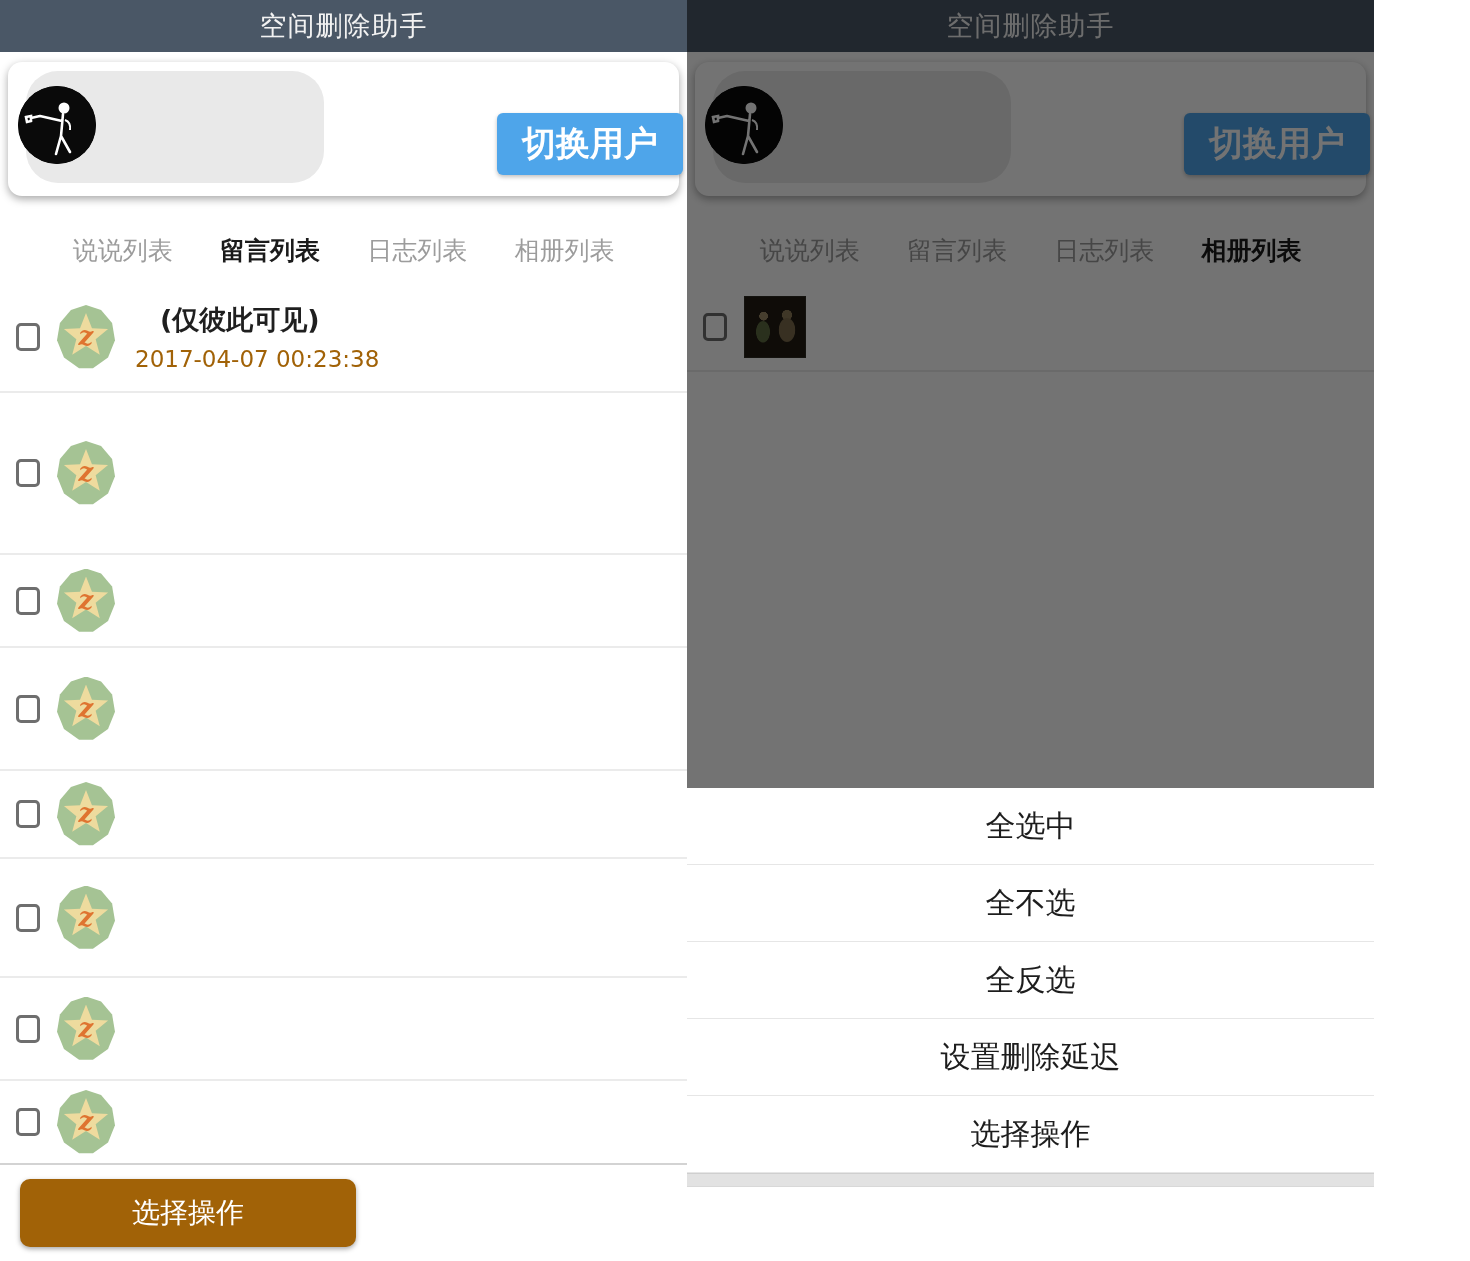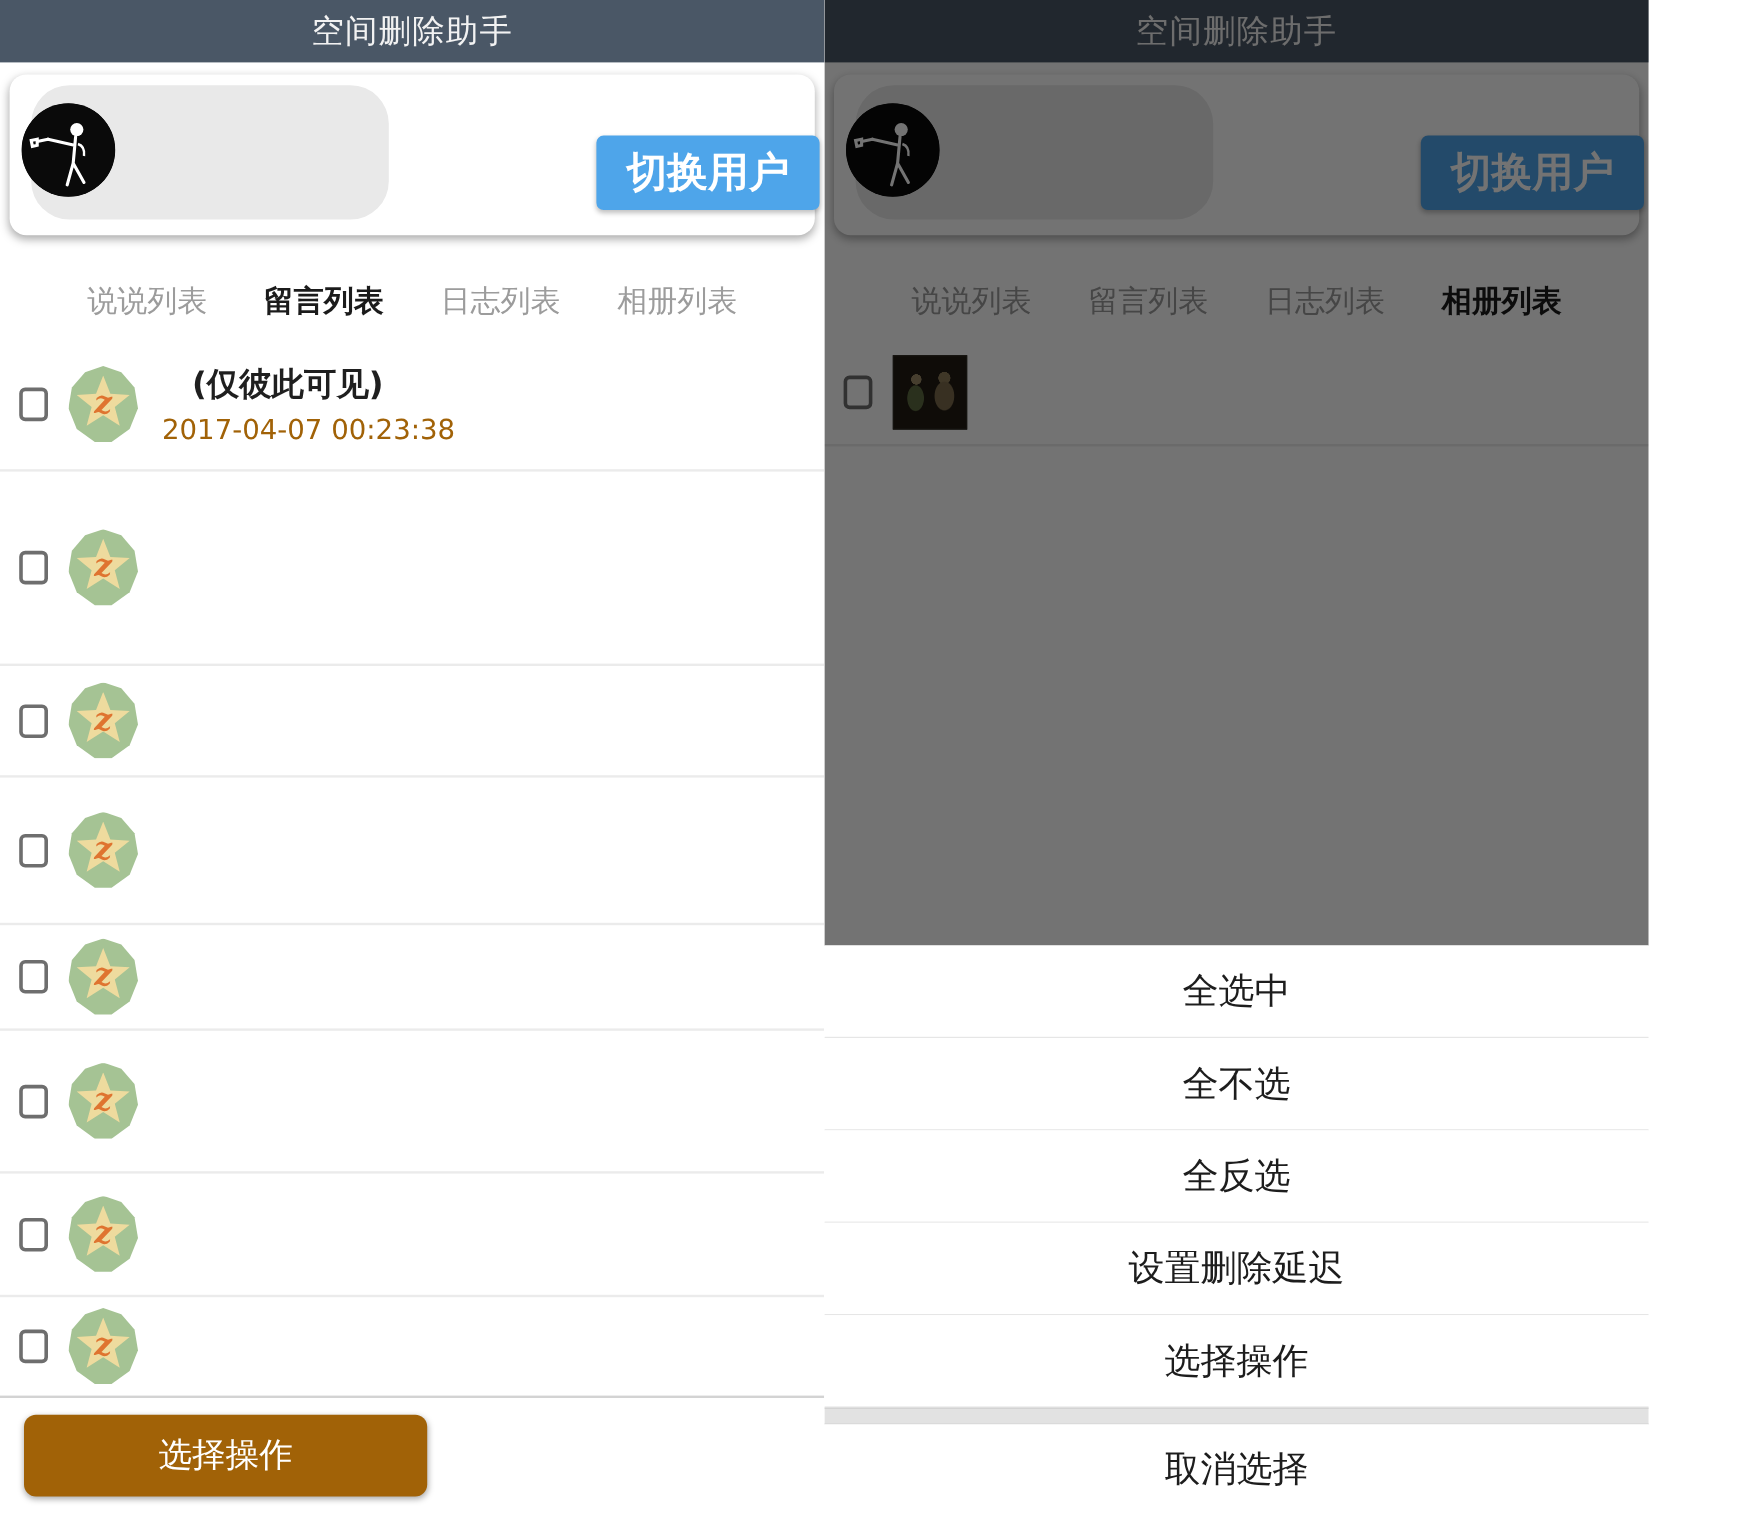--- a/index.html
+++ b/index.html
@@ -224,17 +224,16 @@
 
     <div class="dim"></div>
 
     <div class="sheet">
       <div class="sheet-item">全选中</div>
       <div class="sheet-item">全不选</div>
       <div class="sheet-item">全反选</div>
       <div class="sheet-item">设置删除延迟</div>
       <div class="sheet-item">选择操作</div>
       <div class="sheet-gap"></div>
-      <div class="sheet-item cancel">取消选择</div>
     </div>
   </section>
 
 </div>
 
 </body></html>

